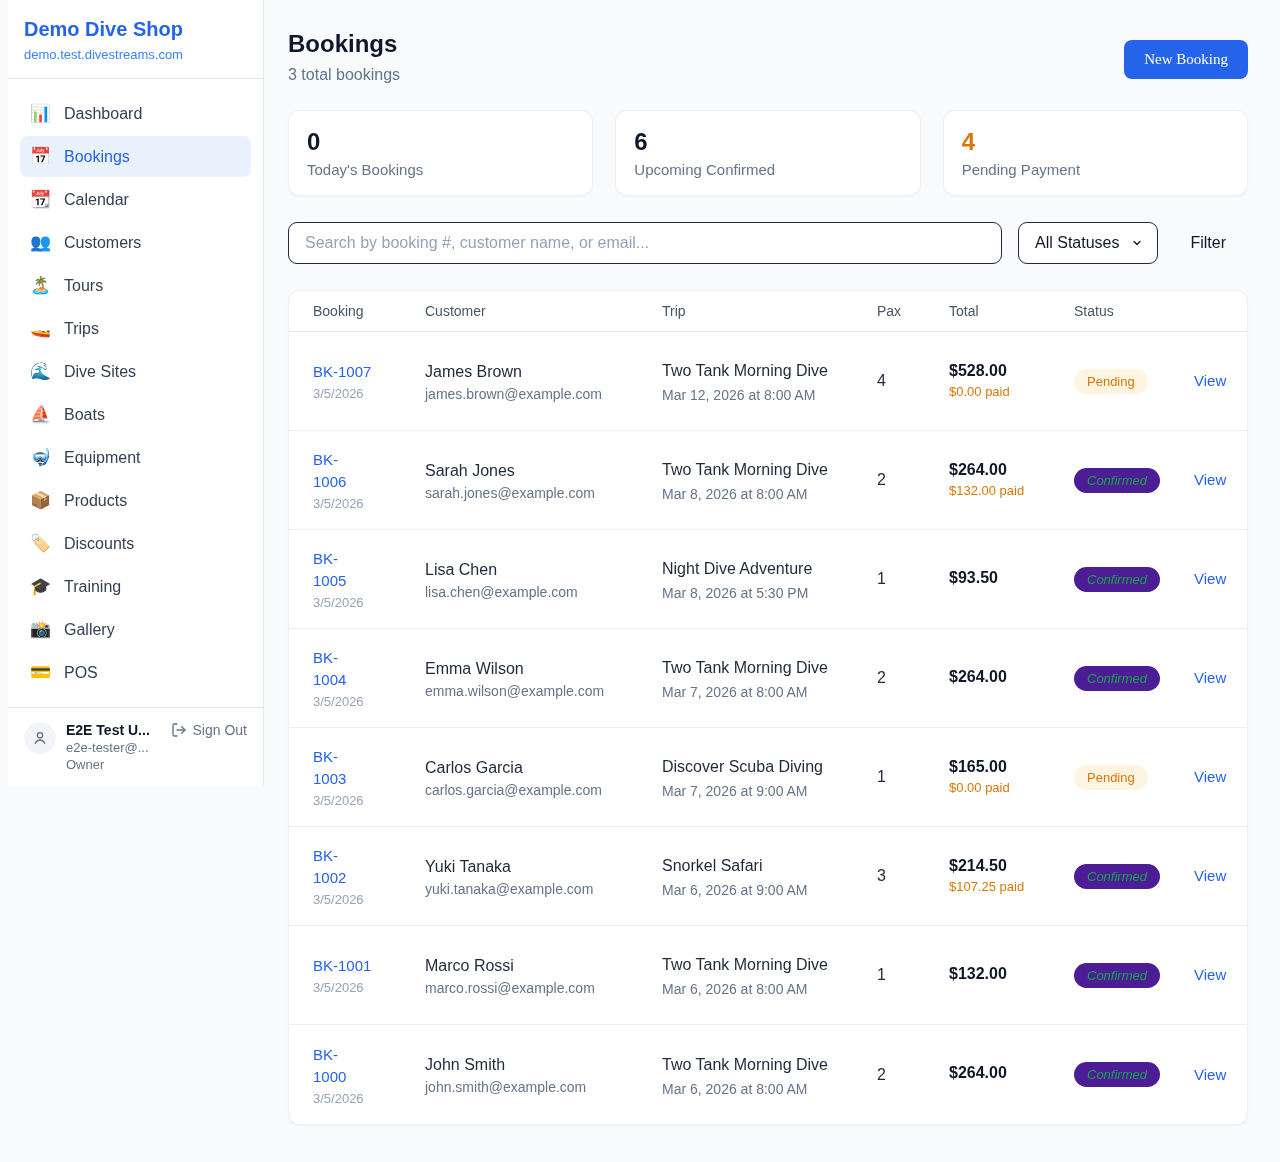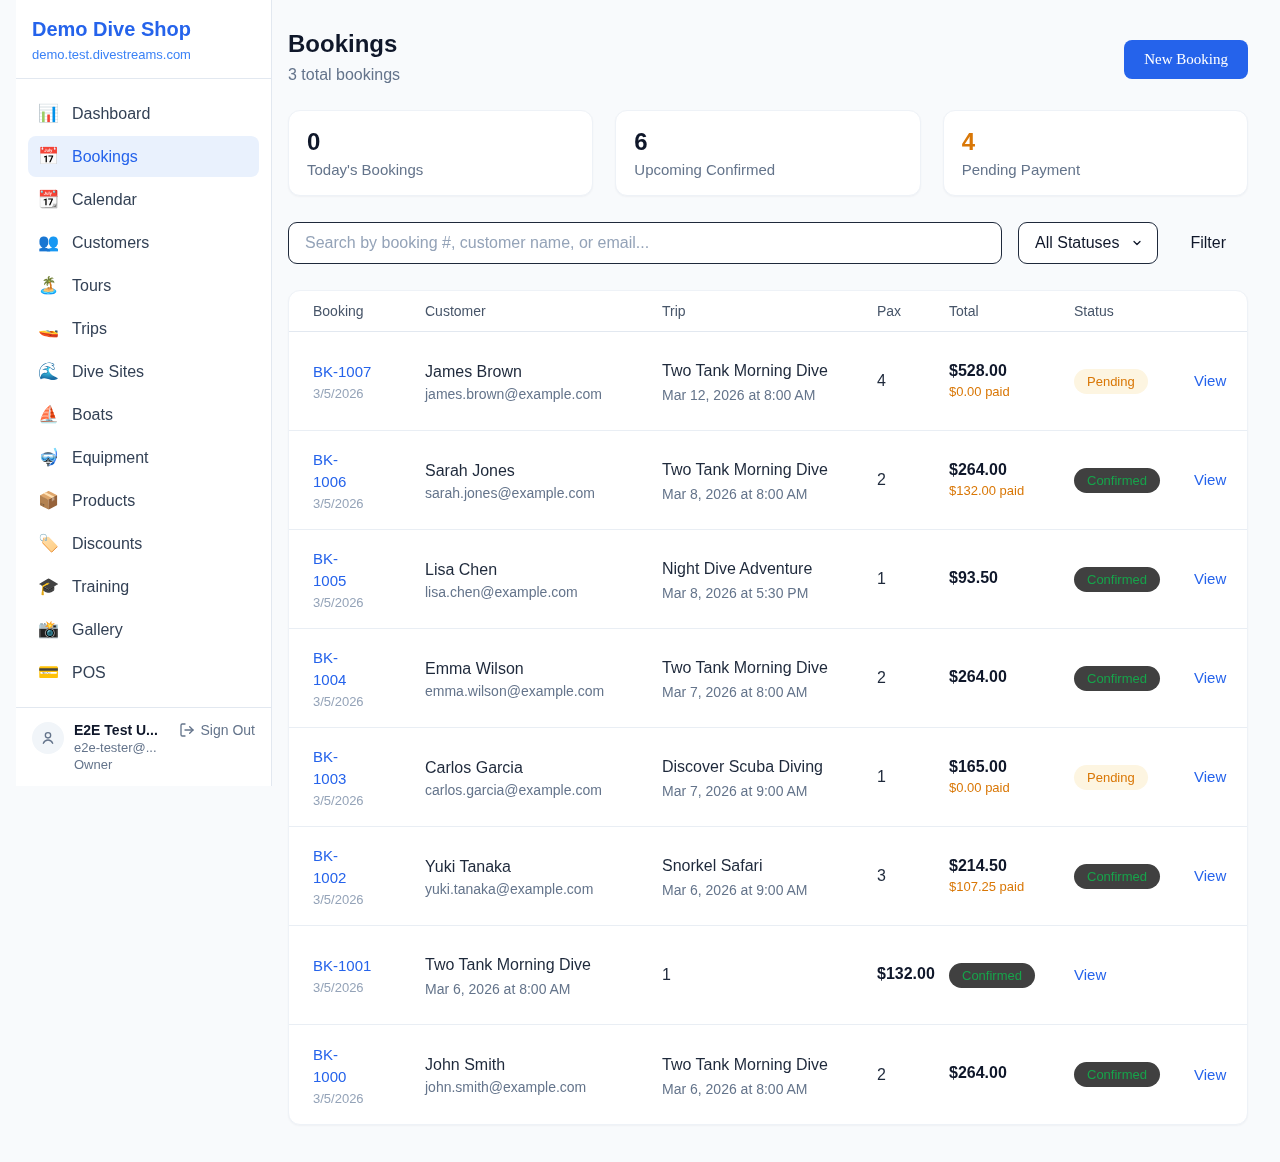--- a/index.html
+++ b/index.html
@@ -6,21 +6,21 @@
   html, body { width: 1280px; min-height: 1162px; }
   body {
     font-family: "Liberation Sans", sans-serif;
     background: #f8fafc;
     color: #0f172a;
     position: relative;
   }
 
   
   .sidebar {
-    position: absolute; left: 16px; top: 0; width: 256px;
+    position: absolute; left: 8px; top: 0; width: 256px;
     background: #ffffff;
     border-right: 1px solid #e2e8f0;
   }
   .sidebar-header { padding: 18px 16px 16px 16px; border-bottom: 1px solid #e2e8f0; }
   .shop-name { color: #2563eb; font-size: 20px; font-weight: 700; }
   .shop-domain { color: #3b82f6; font-size: 13px; margin-top: 6px; }
   .nav { padding: 14px 12px 12px 12px; }
   .nav-item {
     display: flex; align-items: center; gap: 14px;
     padding: 10px 10px; border-radius: 8px;
@@ -109,21 +109,21 @@
   .cust-email { color: #64748b; font-size: 14px; margin-top: 3px; }
   .trip-name { color: #1e293b; font-size: 16px; font-weight: 500; line-height: 24px; max-width: 172px; }
   .trip-time { color: #64748b; font-size: 14px; margin-top: 4px; }
   .pax { color: #1e293b; font-size: 16px; }
   .total-amount { color: #0f172a; font-size: 16px; font-weight: 700; }
   .total-paid { color: #d97706; font-size: 13px; line-height: 18px; margin-top: 3px; white-space: pre-line; max-width: 80px; }
   .badge {
     display: inline-block; font-size: 13px; padding: 5px 13px; border-radius: 999px;
   }
   .badge.pending { background: #fdf5e1; color: #d97706; }
-  .badge.confirmed { background: #404040; color: #16a34a; }
+  .badge.confirmed { background: #4c1d95; color: #16a34a; font-style: italic; }
   .view-link { color: #2563eb; font-size: 15px; font-weight: 500; cursor: pointer; }
 </style>
 </head>
 <body>
 
 <aside class="sidebar">
   <div class="sidebar-header">
     <div class="shop-name">Demo Dive Shop</div>
     <div class="shop-domain">demo.test.divestreams.com</div>
   </div>
@@ -415,20 +415,24 @@
         <span class="view-link">View</span>
       </div>
     </div>
 
     <div class="t-row t-body-row">
       <div>
         <div class="bk-id">BK-1001</div>
         <div class="bk-date">3/5/2026</div>
       </div>
       <div>
+        <div class="cust-name">Marco Rossi</div>
+        <div class="cust-email">marco.rossi@example.com</div>
+      </div>
+      <div>
         <div class="trip-name">Two Tank Morning Dive</div>
         <div class="trip-time">Mar 6, 2026 at 8:00 AM</div>
       </div>
       <div class="pax">1</div>
       <div>
         <div class="total-amount">$132.00</div>
         <div class="total-paid"></div>
       </div>
       <div>
         <span class="badge confirmed">Confirmed</span>

